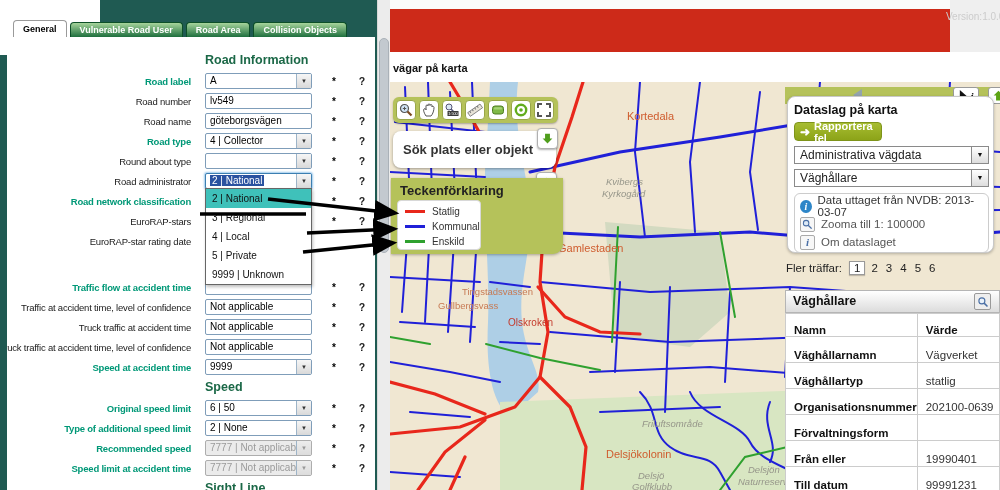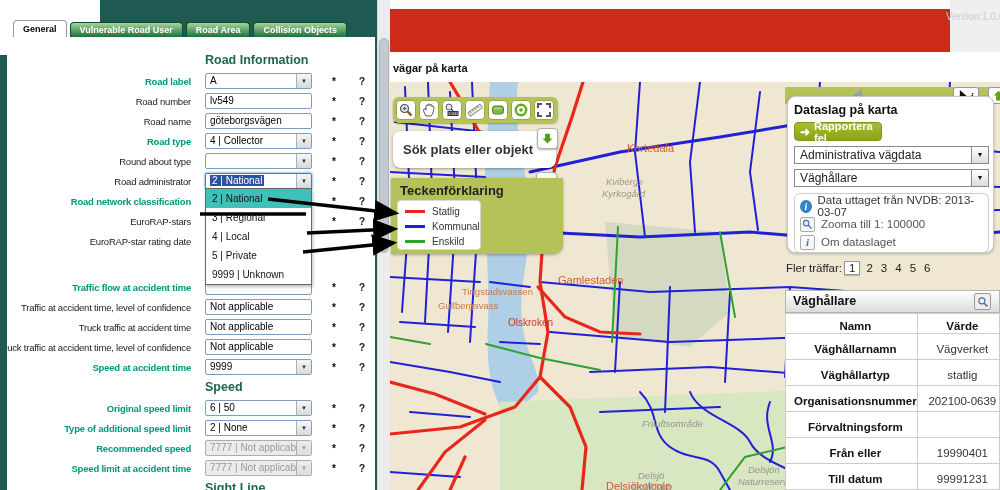--- a/index.html
+++ b/index.html
@@ -48,21 +48,21 @@
 
   
   .right-app{position:absolute;left:390px;top:0;width:610px;height:490px;background:#fff;}
   .top-strip{position:absolute;left:0;top:0;width:610px;height:9px;background:#fbfbfb;}
   .red-banner{position:absolute;left:0;top:9px;width:560px;height:43px;background:#cd2a19;}
   .gray-corner{position:absolute;left:560px;top:0;width:50px;height:52px;background:#efefef;}
   .version{position:absolute;left:556px;top:11px;font-size:10px;color:#cccccc;white-space:nowrap;}
   .page-title{position:absolute;left:3px;top:62px;font-size:11px;font-weight:bold;color:#111;}
   .map{position:absolute;left:0;top:82px;width:610px;height:408px;background:#f0e7d2;overflow:hidden;}
   .map-label{position:absolute;white-space:nowrap;}
-  .map-label.town{font-size:11px;color:#cf5c2e;margin-top:32px;}
+  .map-label.town{font-size:11px;color:#cf5c2e;}
   .map-label.town-sm{font-size:10px;color:#c4392b;}
   .map-label.area{font-size:9.5px;font-style:italic;color:#96968a;}
   .map-label.area2{font-size:9.5px;color:#c77a54;}
 
   .map-toolbar{position:absolute;left:3px;top:97px;width:165px;height:26px;background:#b5c25a;
                border-radius:6px;display:flex;align-items:center;padding:0 3px;gap:3px;
                box-shadow:0 1px 2px rgba(0,0,0,.3);}
   .tool-btn{width:20px;height:20px;background:#fff;border:1px solid #99a647;border-radius:4px;
             display:flex;align-items:center;justify-content:center;}
   .tool-btn svg{display:block;}
@@ -104,33 +104,33 @@
   .ib-row{height:18px;display:flex;align-items:center;gap:6px;}
   .info-ico{width:13px;height:13px;border-radius:50%;background:#2e86c8;color:#fff;font-size:10px;
             font-family:"Liberation Serif",serif;font-style:italic;font-weight:bold;text-align:center;line-height:13px;}
   .ib-btn{width:15px;height:15px;border:1px solid #aaa;border-radius:2px;background:#f7f7f7;
           display:flex;align-items:center;justify-content:center;}
   .ib-i{font-family:"Liberation Serif",serif;font-style:italic;font-weight:bold;color:#4a6fa5;font-size:11px;}
   .ib-txt{font-size:11.5px;color:#333;}
   .ib-txt.dim{color:#555;}
 
   .pagination{position:absolute;left:396px;top:262px;font-size:11.5px;color:#222;display:flex;align-items:center;}
-  .pg-label{}
+  .pg-label{margin-right:5px;}
   .pg{margin:0 4px;}
   .pg.active{border:1px solid #999;background:#fff;padding:0 4px;margin:0 2px;box-shadow:0 1px 1px rgba(0,0,0,.2);}
 
   .section-header{position:absolute;left:395px;top:290px;width:215px;height:23px;
                   background:linear-gradient(#ffffff,#dcdcdc);border:1px solid #b5b5b5;}
   .sh-title{font-size:12.5px;font-weight:bold;color:#111;line-height:21px;padding-left:7px;}
   .sh-mag{position:absolute;right:8px;top:2px;width:17px;height:17px;border:1px solid #999;
           background:#eee;border-radius:2px;display:flex;align-items:center;justify-content:center;}
 
   table.vh{position:absolute;left:395px;top:313px;width:215px;border-collapse:collapse;background:#fff;
            font-size:11.5px;color:#333;}
-  table.vh th,table.vh td{border:1px solid #ccc;text-align:center;padding:4px 0 0 8px;margin-top:12px;}
+  table.vh th,table.vh td{border:1px solid #ccc;text-align:left;padding:10px 0 0 8px;margin-top:12px;}
   table.vh th{height:20px;font-weight:bold;color:#111;}
   table.vh td{height:26px;}
   table.vh td.k{font-weight:bold;color:#111;width:105px;}
 
   .annotations{position:absolute;left:0;top:0;width:1000px;height:490px;z-index:50;pointer-events:none;}
 </style>
 </head>
 <body>
 
 <div id="screen">

